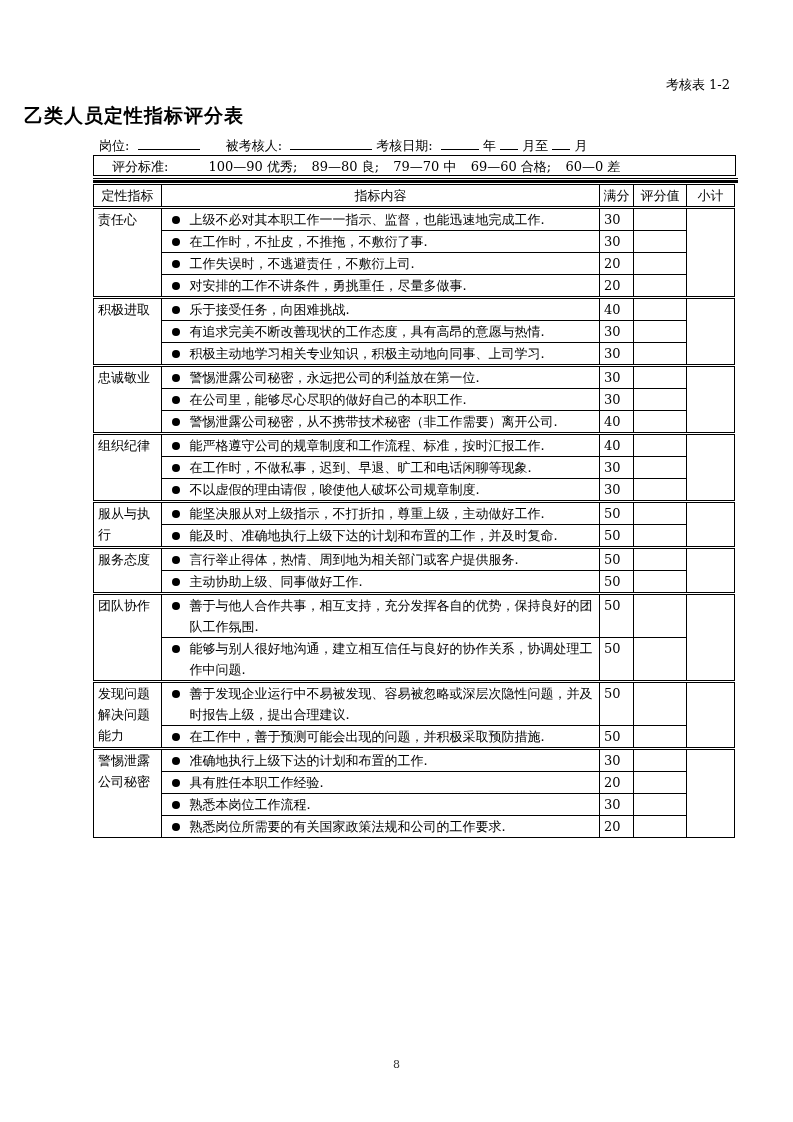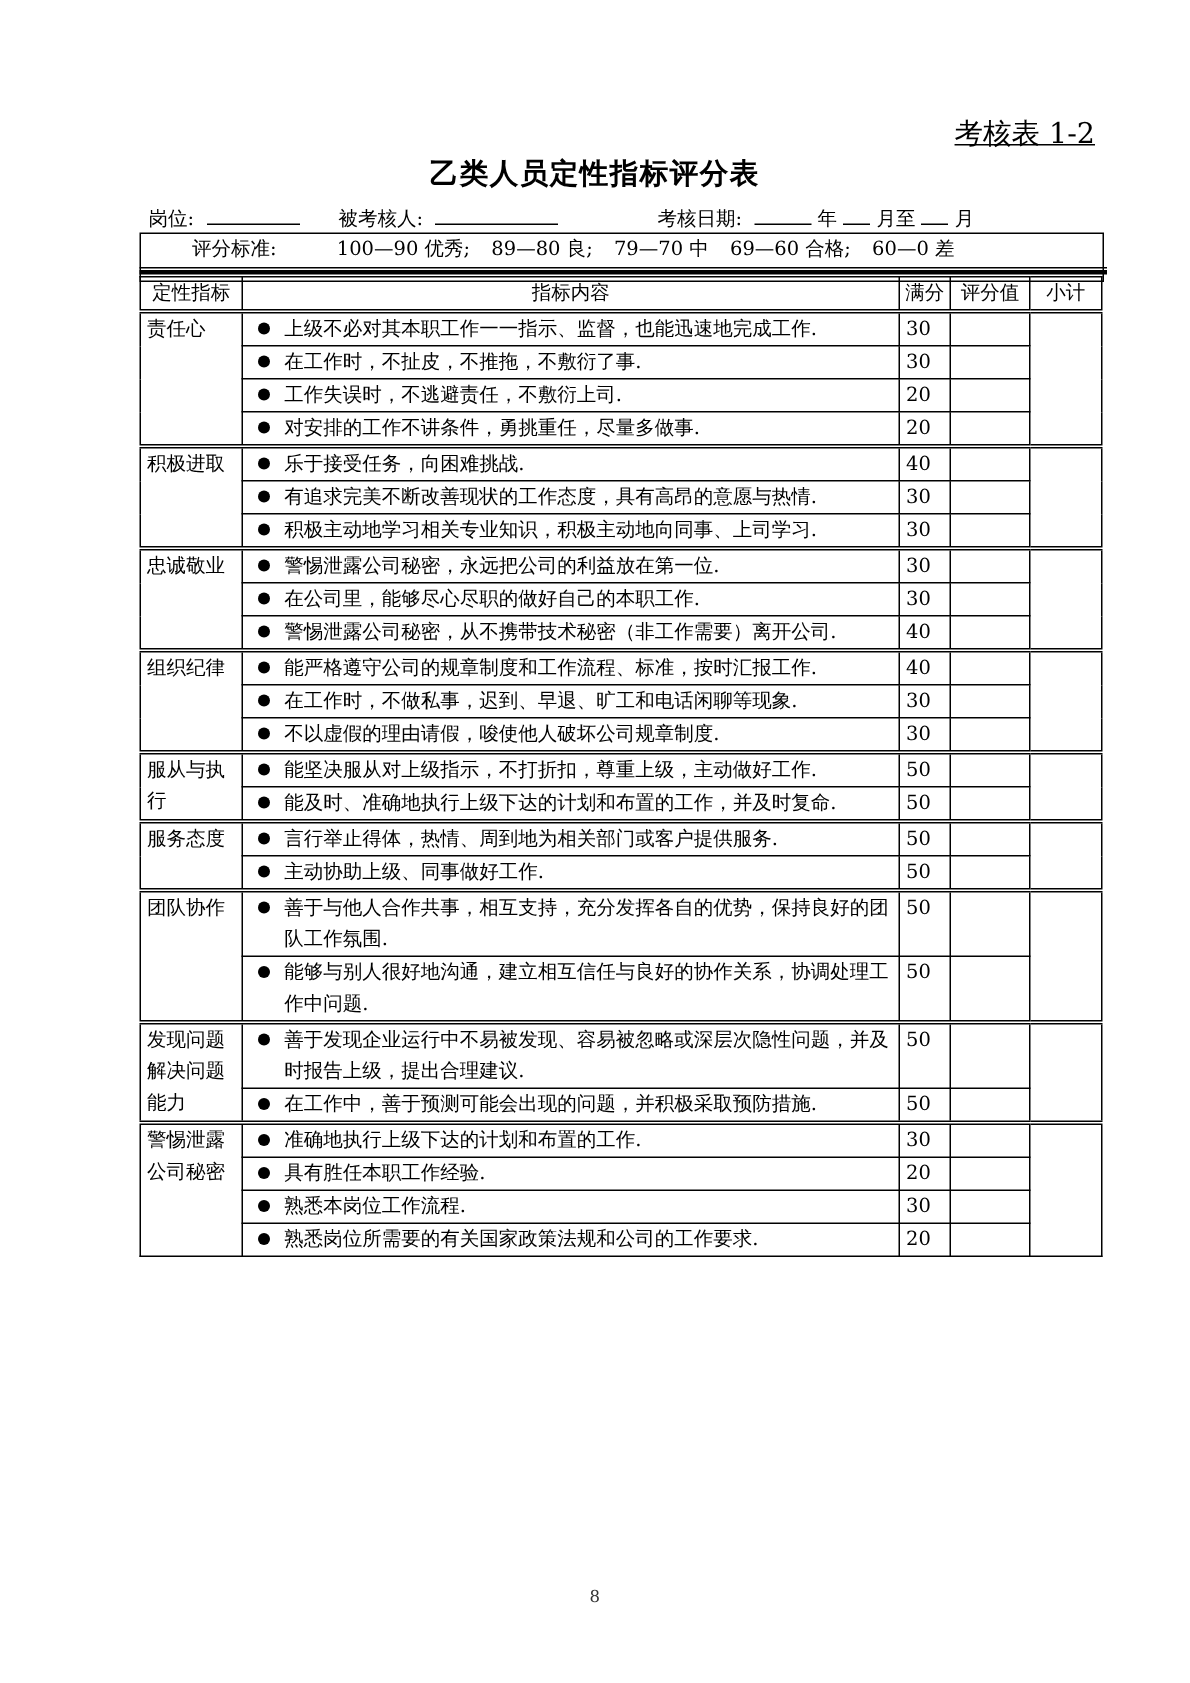--- a/index.html
+++ b/index.html
@@ -1,22 +1,22 @@
 <!DOCTYPE html>
 <html><head>
 <meta charset="utf-8">
 <style>
   html, body { margin: 0; padding: 0; background: #fff; }
   body { width: 793px; height: 1122px; position: relative; font-family: "DejaVu Serif", "Liberation Serif", serif; color: #000; font-size: 13px; }
-  .form-no { position: absolute; right: 63px; top: 76px; font-size: 19px; text-decoration: underline; }
-  .title { position: absolute; left: 0; right: 0; top: 103px; text-align: center; font-size: 19px; font-weight: bold; letter-spacing: 1px; }
+  .form-no { position: absolute; right: 63px; top: 76px; font-size: 13px; }
+  .title { position: absolute; left: 0; right: 0; top: 103px; text-align: left; font-size: 19px; font-weight: bold; letter-spacing: 1px; padding-left: 24px; }
   .meta-line { position: absolute; left: 99px; top: 137px; width: 640px; font-size: 13px; white-space: nowrap; }
   .meta-line span { display: inline-block; }
   .blank { display: inline-block; border-bottom: 1px solid #000; height: 12px; vertical-align: baseline; }
-  .std { position: absolute; left: 93px; top: 155px; width: 643px; height: 33px; border: 1px solid #000; font-size: 13px; line-height: 21px; box-sizing: border-box; padding-left: 34px; white-space: nowrap; }
+  .std { position: absolute; left: 93px; top: 155px; width: 643px; height: 21px; border: 1px solid #000; font-size: 13px; line-height: 21px; box-sizing: border-box; padding-left: 18px; white-space: nowrap; }
   .std span { margin-right: 10px; }
   .thick { position: absolute; left: 93px; top: 180px; width: 645px; height: 3px; background: #000; }
   .thin1 { position: absolute; left: 93px; top: 178px; width: 645px; height: 1px; background: #000; }
   table.main { position: absolute; left: 93px; top: 184px; width: 513px; border-collapse: collapse; table-layout: fixed; font-size: 13px; }
   table.main td, table.main th { border: 1px solid #000; padding: 0 0 0 4px; vertical-align: top; line-height: 21px; font-weight: normal; }
   table.main th { text-align: center; padding: 0; }
   td.cat { text-align: left; padding: 0 2px; line-height: 21px; }
   td.bullet { width: 24px; text-align: center; padding: 0; border-right: none !important; }
   td.content { border-left: none !important; padding-left: 8px; }
   td.score { padding-left: 6px; }
@@ -28,21 +28,21 @@
 <body>
 
 <div class="form-no">考核表 1-2</div>
 <div class="title">乙类人员定性指标评分表</div>
 
 <div class="meta-line">
   <span>岗位:</span>
   <span class="blank" style="width:62px;margin-left:4px;"></span>
   <span style="margin-left:22px;">被考核人:</span>
   <span class="blank" style="width:82px;margin-left:4px;"></span>
-  <span style="margin-left:62px;">考核日期:</span>
+  <span style="">考核日期:</span>
   <span class="blank" style="width:38px;margin-left:4px;"></span>
   <span>年</span>
   <span class="blank" style="width:18px;"></span>
   <span>月至</span>
   <span class="blank" style="width:18px;"></span>
   <span>月</span>
 </div>
 
 <div class="std">
   <span style="margin-right:36px;">评分标准:</span>

